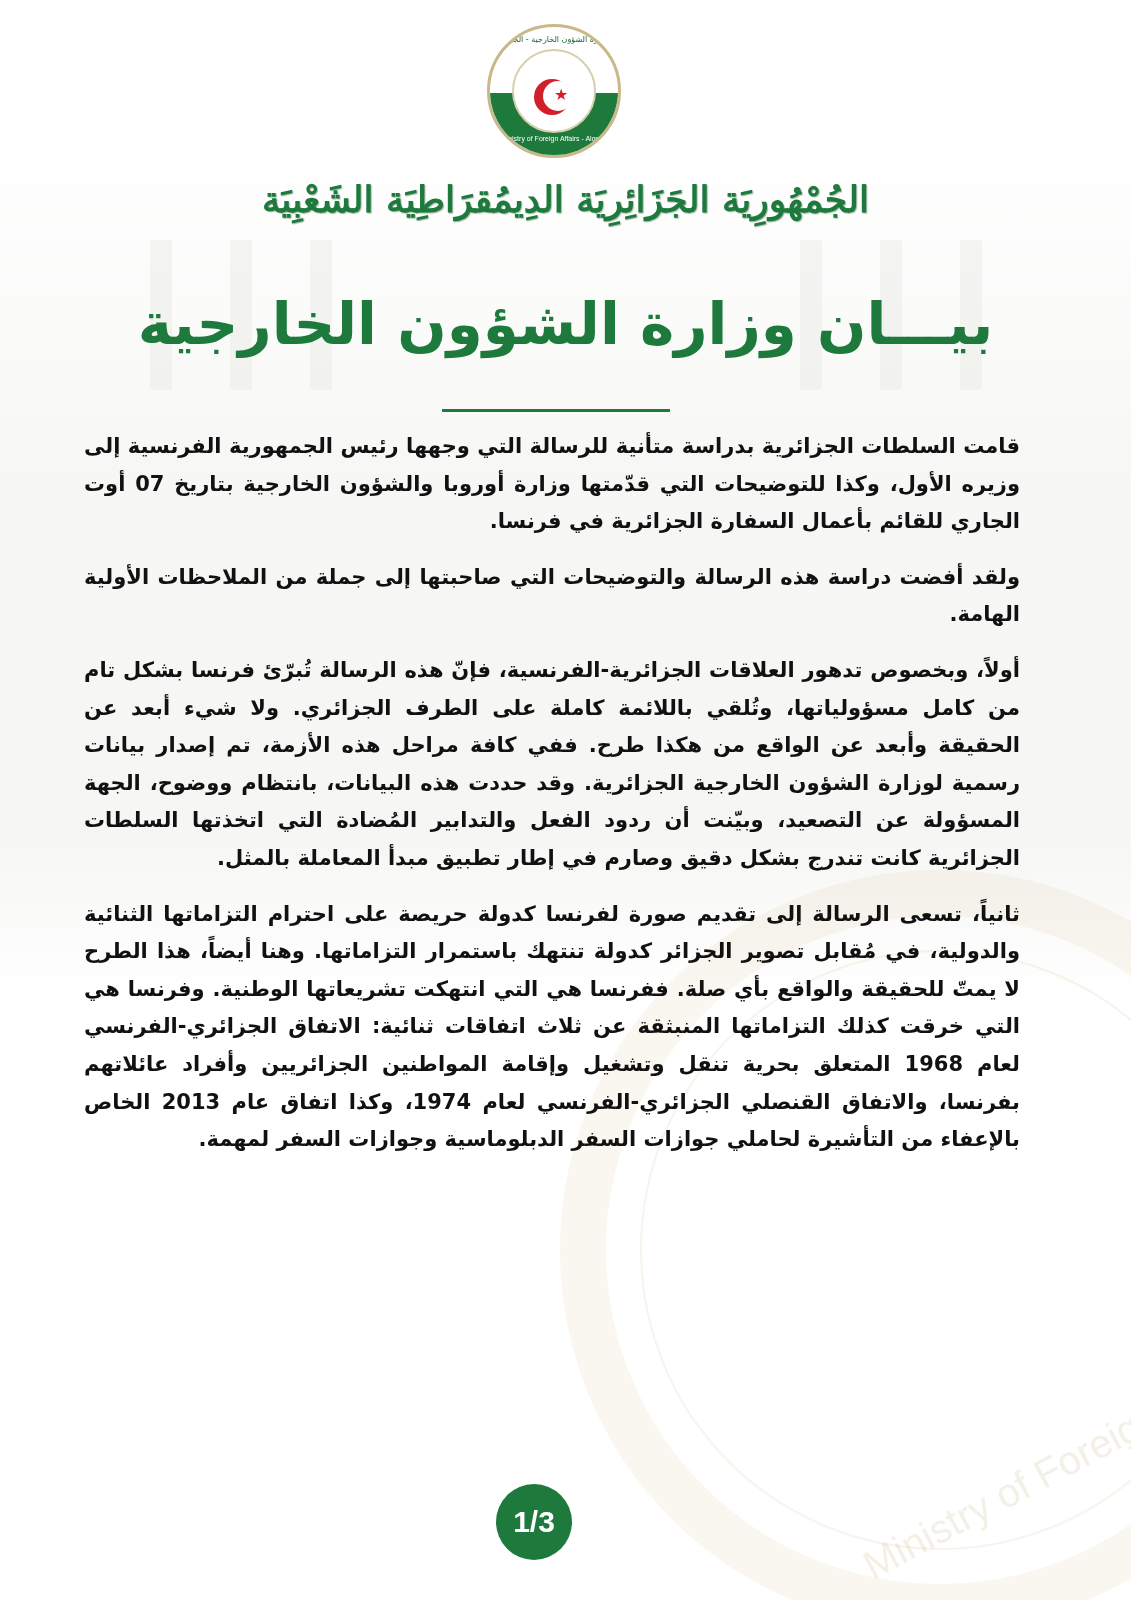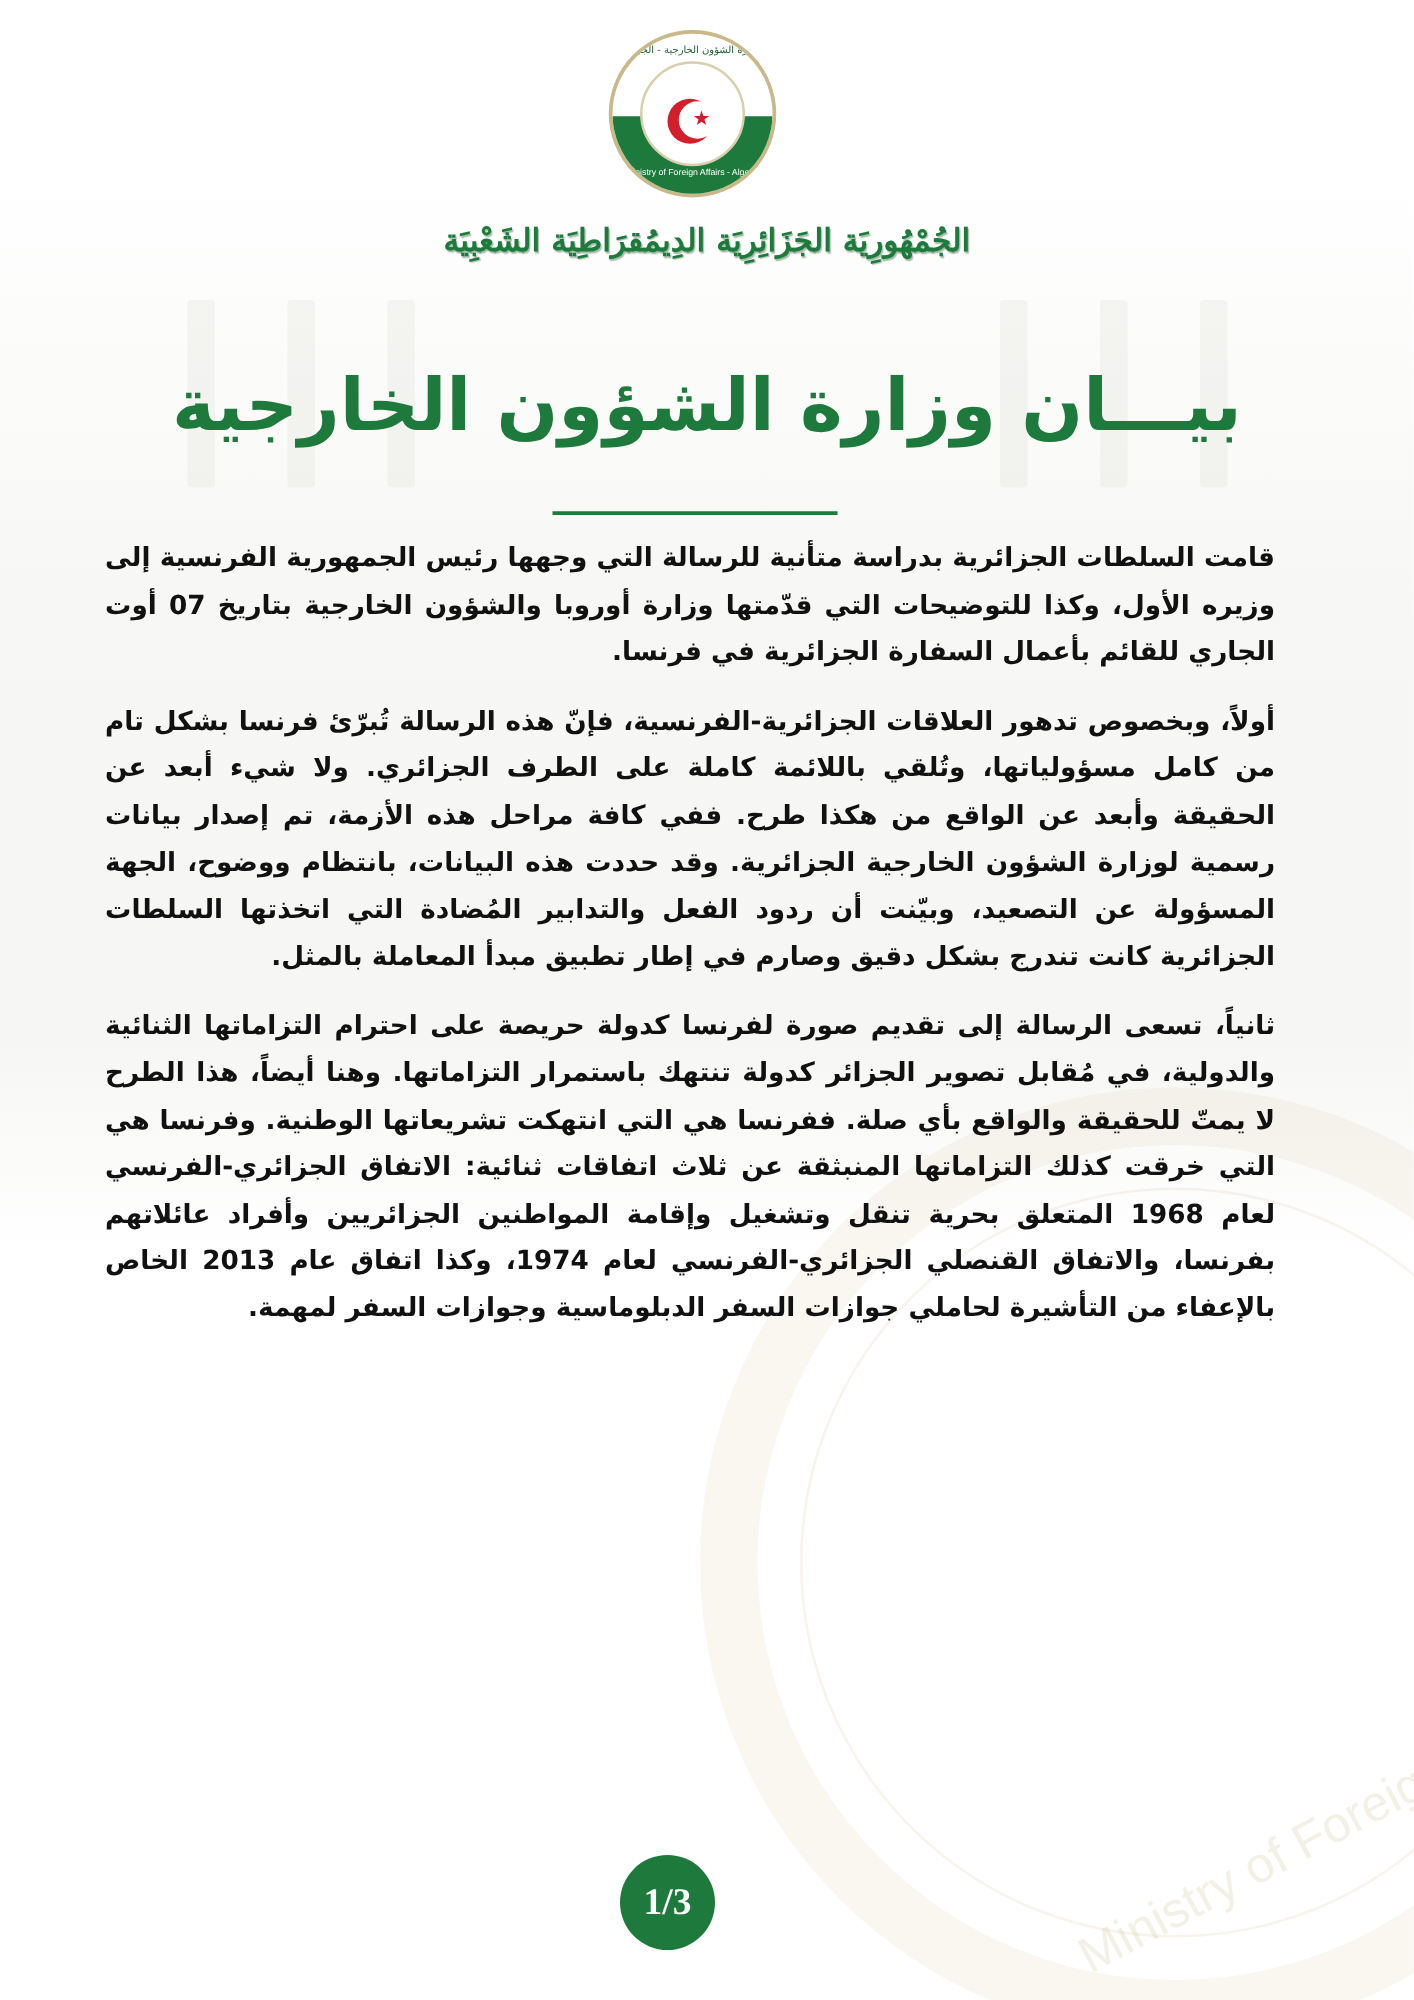--- a/index.html
+++ b/index.html
@@ -63,21 +63,21 @@
     .emblem .en {
       position: absolute; left: 0; top: 108px; width: 100%; text-align: center;
       font-family: "Liberation Sans", sans-serif; font-size: 7px; color: #fff;
     }
     .emblem .ar {
       position: absolute; left: 0; top: 8px; width: 100%; text-align: center;
       font-size: 8px; color: #1e5e32;
     }
     .republic {
       position: absolute; left: 0; top: 178px; width: 1131px; text-align: center;
-      font-family: "DejaVu Serif", serif; font-weight: bold; font-size: 25px;
+      font-family: "DejaVu Serif", serif; font-weight: bold; font-size: 36px;
       color: #1e7a3c; direction: rtl;
       text-shadow: 1px 1px 1px rgba(0,60,20,0.35);
     }
     .title {
       position: absolute; left: 0; top: 290px; width: 1131px; text-align: center;
       font-family: "DejaVu Sans", sans-serif; font-weight: bold; font-size: 58px;
       color: #1e7a3c; direction: rtl; letter-spacing: 1px;
     }
     .divider {
       position: absolute; left: 442px; top: 409px; width: 228px; height: 3px;
@@ -87,21 +87,21 @@
       position: absolute; left: 84px; top: 428px; width: 936px;
       direction: rtl; text-align: justify; text-align-last: right;
       font-family: "DejaVu Sans", sans-serif; font-weight: bold;
       font-size: 21px; line-height: 37.6px; color: #111;
     }
     .body p { margin: 0 0 18px 0; }
     .page-badge {
       position: absolute; left: 496px; top: 1484px; width: 76px; height: 76px;
       border-radius: 50%; background: #1e7a3c; color: #fff;
       display: flex; align-items: center; justify-content: center;
-      font-family: Liberation Serif, serif; font-weight: bold; font-size: 30px;
+      font-family: Liberation Sans, sans-serif; font-weight: bold; font-size: 30px;
     }
   </style>
 </head>
 <body>
 
 <div class="bg-photo">
   <div class="col" style="left:150px"></div>
   <div class="col" style="left:230px"></div>
   <div class="col" style="left:310px"></div>
   <div class="col" style="left:800px"></div>
@@ -121,17 +121,18 @@
   <div class="star">★</div>
   <div class="en">Ministry of Foreign Affairs - Algeria</div>
 </div>
 
 <div class="republic">الجُمْهُورِيَة الجَزَائِرِيَة الدِيمُقرَاطِيَة الشَعْبِيَة</div>
 <div class="title">بيـــان وزارة الشؤون الخارجية</div>
 <div class="divider"></div>
 
 <div class="body">
   <p>قامت السلطات الجزائرية بدراسة متأنية للرسالة التي وجهها رئيس الجمهورية الفرنسية إلى وزيره الأول، وكذا للتوضيحات التي قدّمتها وزارة أوروبا والشؤون الخارجية بتاريخ 07 أوت الجاري للقائم بأعمال السفارة الجزائرية في فرنسا.</p>
+  <p>ولقد أفضت دراسة هذه الرسالة والتوضيحات التي صاحبتها إلى جملة من الملاحظات الأولية الهامة.</p>
   <p>أولاً، وبخصوص تدهور العلاقات الجزائرية-الفرنسية، فإنّ هذه الرسالة تُبرّئ فرنسا بشكل تام من كامل مسؤولياتها، وتُلقي باللائمة كاملة على الطرف الجزائري. ولا شيء أبعد عن الحقيقة وأبعد عن الواقع من هكذا طرح. ففي كافة مراحل هذه الأزمة، تم إصدار بيانات رسمية لوزارة الشؤون الخارجية الجزائرية. وقد حددت هذه البيانات، بانتظام ووضوح، الجهة المسؤولة عن التصعيد، وبيّنت أن ردود الفعل والتدابير المُضادة التي اتخذتها السلطات الجزائرية كانت تندرج بشكل دقيق وصارم في إطار تطبيق مبدأ المعاملة بالمثل.</p>
   <p>ثانياً، تسعى الرسالة إلى تقديم صورة لفرنسا كدولة حريصة على احترام التزاماتها الثنائية والدولية، في مُقابل تصوير الجزائر كدولة تنتهك باستمرار التزاماتها. وهنا أيضاً، هذا الطرح لا يمتّ للحقيقة والواقع بأي صلة. ففرنسا هي التي انتهكت تشريعاتها الوطنية. وفرنسا هي التي خرقت كذلك التزاماتها المنبثقة عن ثلاث اتفاقات ثنائية: الاتفاق الجزائري-الفرنسي لعام 1968 المتعلق بحرية تنقل وتشغيل وإقامة المواطنين الجزائريين وأفراد عائلاتهم بفرنسا، والاتفاق القنصلي الجزائري-الفرنسي لعام 1974، وكذا اتفاق عام 2013 الخاص بالإعفاء من التأشيرة لحاملي جوازات السفر الدبلوماسية وجوازات السفر لمهمة.</p>
 </div>
 
 <div class="page-badge">1/3</div>
 
 </body></html>

